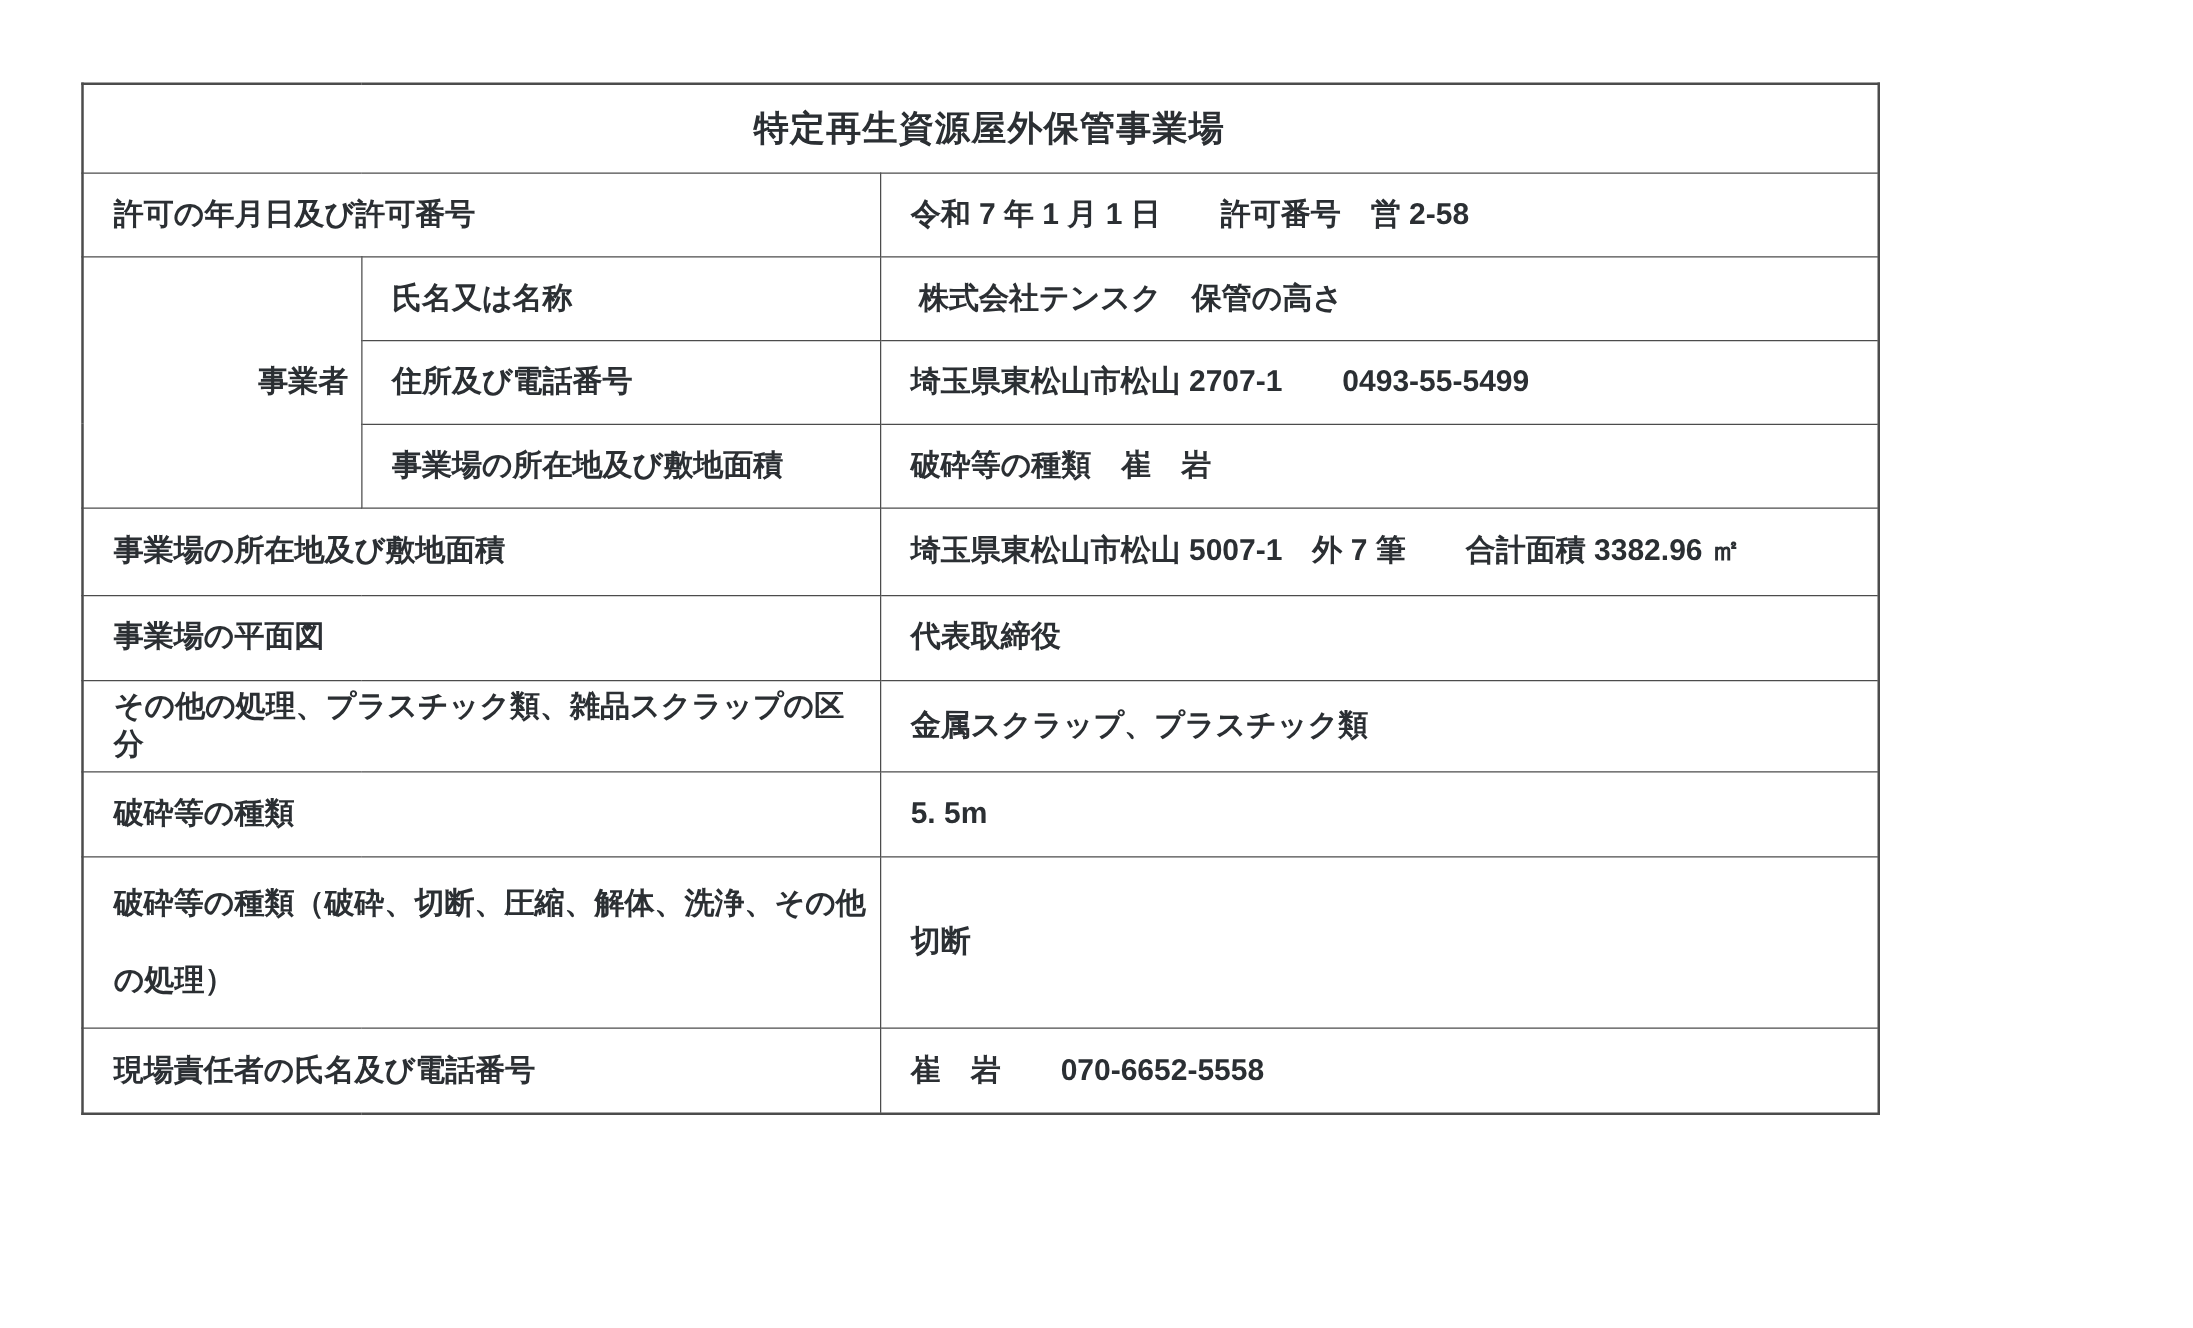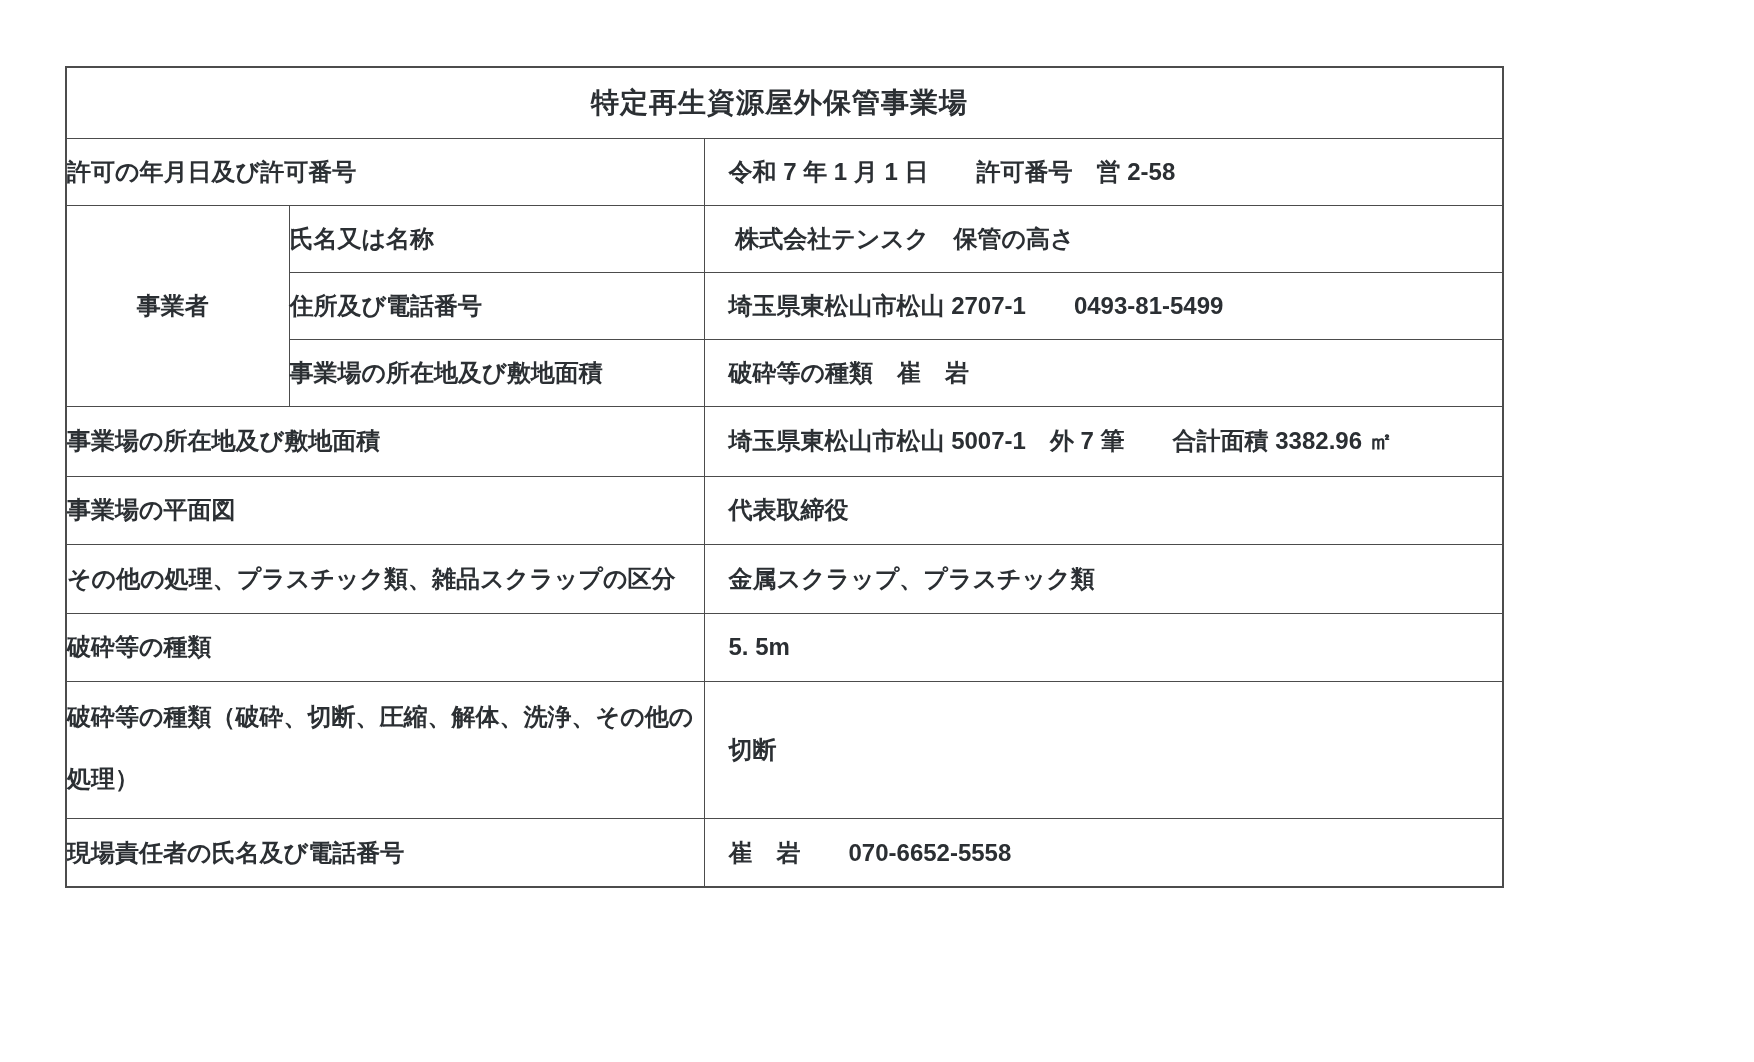--- a/index.html
+++ b/index.html
@@ -25,40 +25,39 @@
     border-collapse:collapse;
     table-layout:fixed;
     border:2px solid var(--border);
   }
   td{
     border:1px solid var(--border);
     vertical-align:middle;
     font-size:24px;
     font-weight:700;
     line-height:1.25;
-    padding:6px 10px 6px 0;
+    padding:6px 10px 6px 24px;
     white-space:pre-wrap;
     word-break:break-word;
   }
   td.title-cell{
     text-align:center;
     font-size:28px;
     letter-spacing:1px;
   }
   td.group-cell{
-    text-align:center;
+    text-align:right;
     margin-top:28px;
   }
   td.value-cell{
     padding-left:24px;
     margin-left:23px;
   }
   tr.row-processing td.label-cell{
     line-height:2.6;
-    font-family:Liberation Mono, monospace;
   }
 </style>
 </head>
 <body>
 
 <div class="sheet">
   <table class="permit-table">
     <colgroup>
       <col style="width:223px">
       <col style="width:415px">
@@ -76,21 +75,21 @@
     </tr>
 
     <tr style="height:67px">
       <td rowspan="3" class="group-cell">事業者</td>
       <td class="label-cell">氏名又は名称</td>
       <td class="value-cell"> 株式会社テンスク　保管の高さ</td>
     </tr>
 
     <tr style="height:67px">
       <td class="label-cell">住所及び電話番号</td>
-      <td class="value-cell">埼玉県東松山市松山 2707-1　　0493-81-5499</td>
+      <td class="value-cell">埼玉県東松山市松山 2707-1　　0493-55-5499</td>
     </tr>
 
     <tr style="height:67px">
       <td class="label-cell">事業場の所在地及び敷地面積</td>
       <td class="value-cell">破砕等の種類　崔　岩</td>
     </tr>
 
     <tr style="height:70px">
       <td colspan="2" class="label-cell">事業場の所在地及び敷地面積</td>
       <td class="value-cell">埼玉県東松山市松山 5007-1　外 7 筆　　合計面積 3382.96 ㎡</td>

